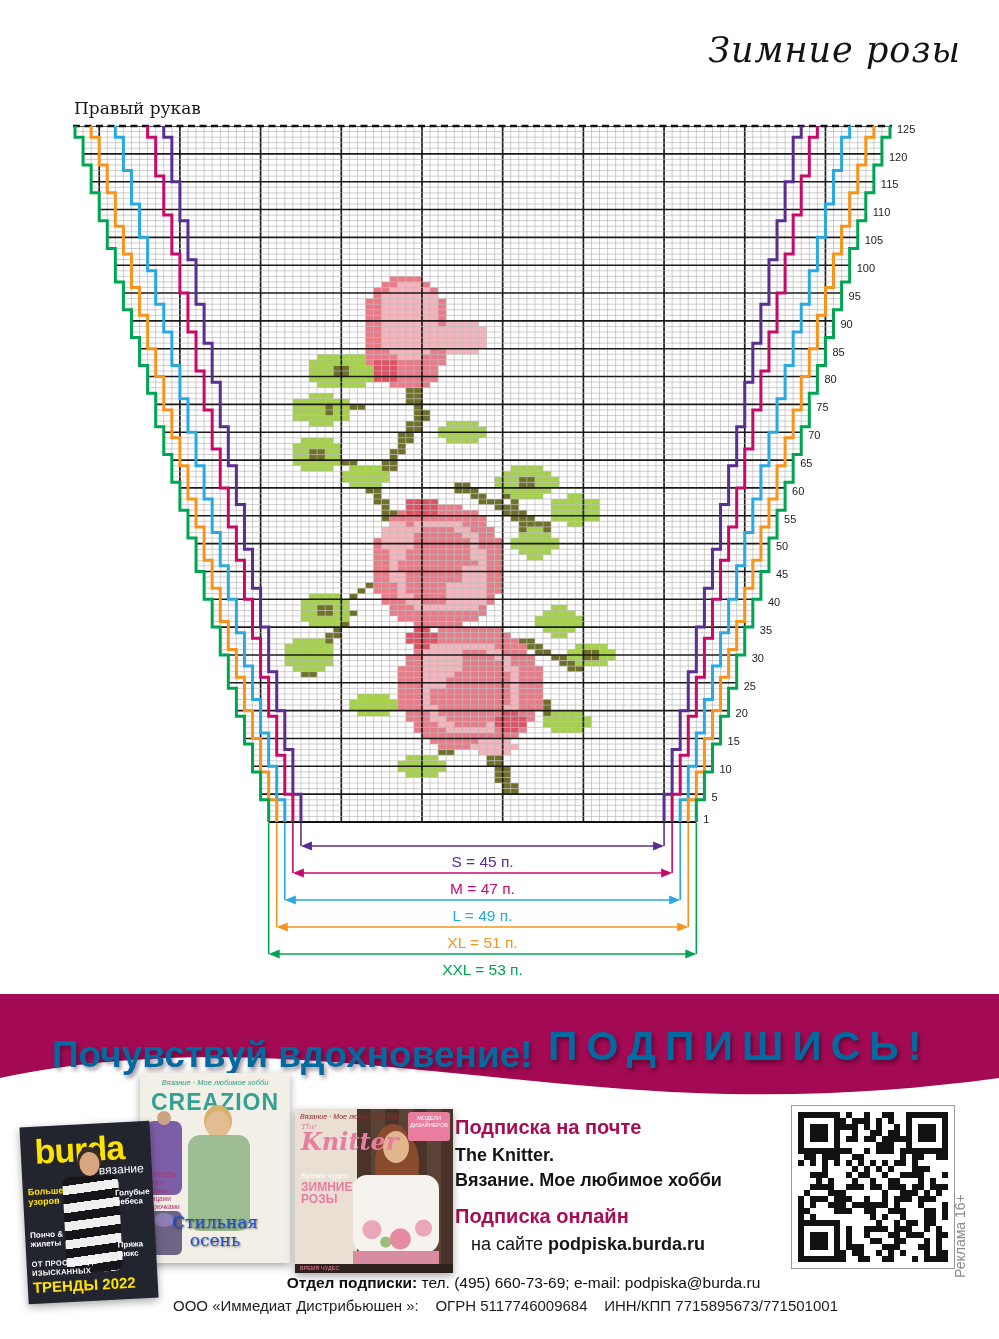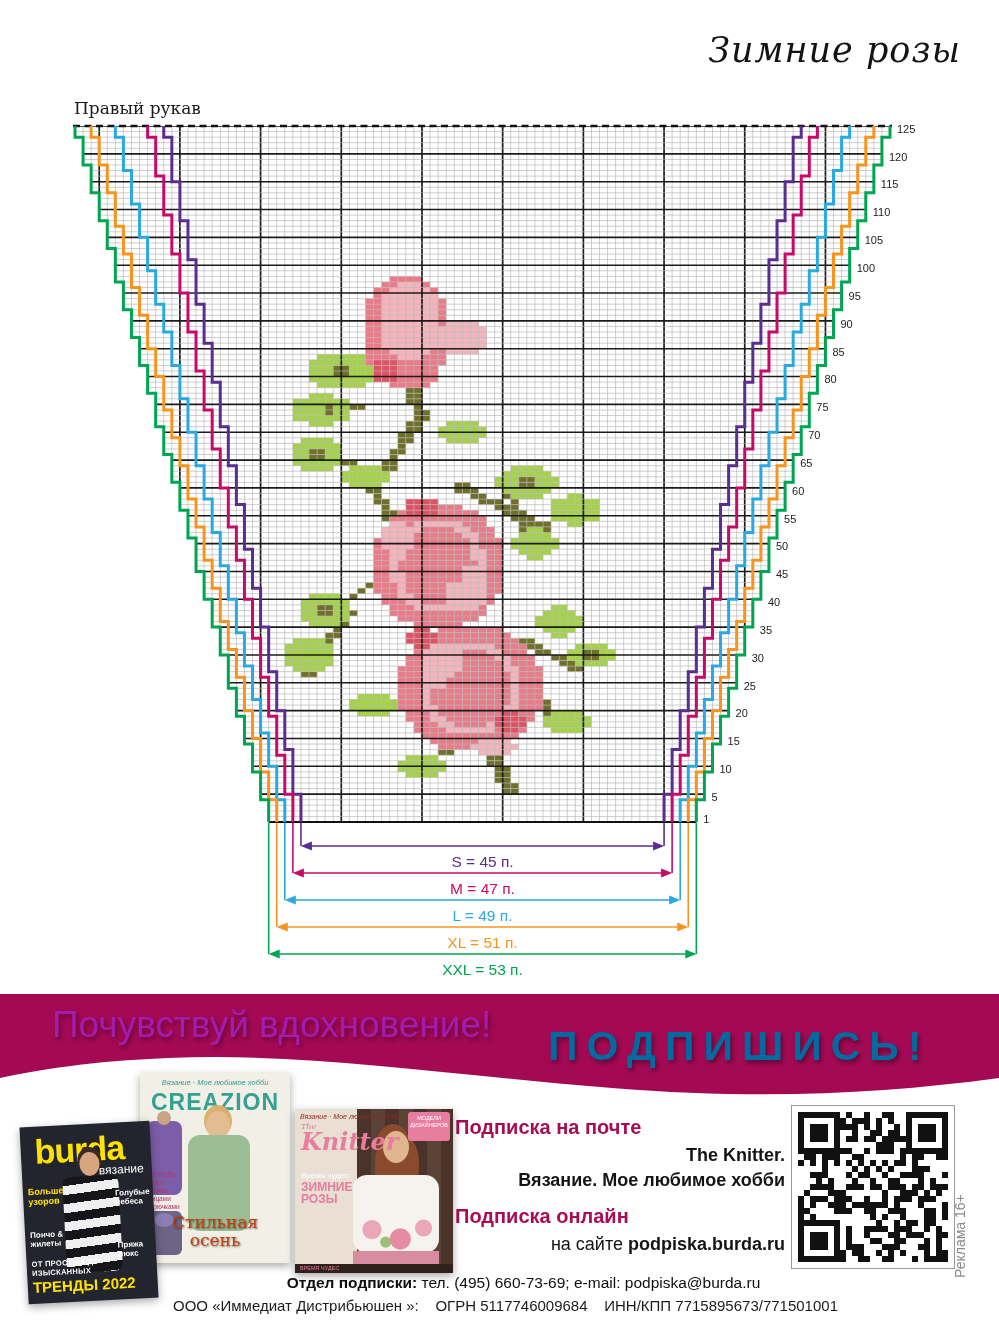--- a/index.html
+++ b/index.html
@@ -8,21 +8,21 @@
   .abs{position:absolute;}
 
   #page-title{right:38px;top:30px;font-family:"DejaVu Serif",serif;
     font-style:italic;font-size:35px;letter-spacing:1px;color:#141414;}
   #chart-label{left:74px;top:98px;font-family:"DejaVu Serif",serif;
     font-size:17px;color:#1a1a1a;}
   #chart-svg{left:0;top:0;}
 
   
   #banner-svg{left:0;top:994px;}
-  #banner-headline{left:52px;top:1004px;font-size:37px;font-weight:400;color:#a21caf;
+  #banner-headline{left:52px;top:1034px;font-size:37px;font-weight:700;color:#0369a1;
     text-shadow:2px 3px 4px rgba(40,0,20,.45);}
   #banner-cta{left:548px;top:1023px;font-size:41px;font-weight:800;color:#ffe200;
     letter-spacing:9px;text-shadow:2px 3px 4px rgba(40,0,20,.5);}
 
   
   .cover{position:absolute;box-shadow:0 3px 8px rgba(0,0,0,.35);overflow:hidden;}
   #cover-creazion{left:140px;top:1073px;width:150px;height:190px;background:#f2efe7;z-index:1;}
   .cz-tag{position:absolute;left:0;right:0;top:5px;text-align:center;font-size:7.5px;
     font-style:italic;color:#2f9a8c;}
   .cz-logo{position:absolute;left:0;right:0;top:16px;text-align:center;font-size:23px;
@@ -31,21 +31,21 @@
   .cz-coat:before{content:"";position:absolute;left:11px;top:-10px;width:14px;height:14px;
     border-radius:50%;background:#caa284;}
   .cz-beret{position:absolute;left:8px;top:138px;width:34px;height:44px;background:#6e6586;border-radius:6px;}
   .cz-beret:before{content:"";position:absolute;left:6px;top:2px;width:20px;height:14px;
     border-radius:50%;background:#8d7fb5;}
   .cz-model-head{position:absolute;left:66px;top:38px;width:24px;height:28px;border-radius:50%;
     background:#e3bd92;box-shadow:0 -4px 0 2px #d9b06c;}
   .cz-sweater{position:absolute;left:48px;top:62px;width:62px;height:96px;border-radius:12px;
     background:#9dbd95;}
   .cz-side{position:absolute;left:5px;top:98px;width:40px;font-size:6.5px;line-height:8px;color:#b0346d;}
-  .cz-caption{position:absolute;left:0;right:0;bottom:14px;text-align:center;color:#c2410c;
+  .cz-caption{position:absolute;left:0;right:0;bottom:14px;text-align:center;color:#1d4ed8;
     font-family:"DejaVu Serif",serif;font-size:17px;line-height:18px;
     text-shadow:1px 1px 2px rgba(0,0,0,.5);}
   #cover-knitter{left:267px;top:1109px;width:158px;height:164px;background:#e9dfd3;z-index:2;margin-left:28px;}
   .kn-wood{position:absolute;right:0;top:0;width:96px;height:164px;
     background:repeating-linear-gradient(90deg,#4a342a 0 14px,#5a4234 14px 28px);}
   .kn-tag{position:absolute;left:5px;top:4px;font-size:7px;font-style:italic;color:#8a2b2b;}
   .kn-logo{position:absolute;left:6px;top:13px;font-family:"DejaVu Serif",serif;font-style:italic;
     color:#e87da0;font-size:8px;}
   .kn-logo b{display:block;font-size:24px;line-height:22px;font-weight:700;}
   .kn-badge{position:absolute;right:3px;top:3px;width:42px;height:26px;background:#e87da0;
@@ -78,21 +78,21 @@
   .bu-lt{position:absolute;left:5px;top:60px;font-size:9px;font-weight:700;color:#ffe200;width:40px;line-height:10px;}
   .bu-lm{position:absolute;left:5px;top:104px;font-size:8px;font-weight:700;width:40px;line-height:9px;}
   .bu-rt{position:absolute;right:4px;top:66px;font-size:8px;font-weight:700;width:34px;line-height:9px;text-align:left;}
   .bu-rm{position:absolute;right:4px;top:118px;font-size:8px;font-weight:700;width:34px;line-height:9px;}
   .bu-bs{position:absolute;left:5px;bottom:26px;font-size:7.5px;font-weight:700;letter-spacing:.3px;}
   .bu-bb{position:absolute;left:5px;bottom:8px;font-size:15px;font-weight:800;color:#ffe200;}
 
   
   #sub-block{left:455px;top:1104px;width:330px;}
   .sub-h{color:#a80d54;font-size:20px;font-weight:800;margin:12px 0 4px 0;}
-  .sub-line{font-size:18px;line-height:25px;color:#141414;text-align:right;}
+  .sub-line{font-size:18px;line-height:25px;color:#141414;}
   .sub-line b{font-weight:800;}
   #sub-online-title{margin-top:12px;}
   #sub-online-line{padding-left:16px;}
 
   
   #qr-box{left:791px;top:1105px;width:150px;height:150px;background:#fff;
     border:1.5px solid #9a9a9a;padding:6px;}
   #ad-note{left:952px;top:1128px;height:150px;writing-mode:vertical-rl;
     transform:rotate(180deg);font-size:14px;color:#8c8c8c;}
 

